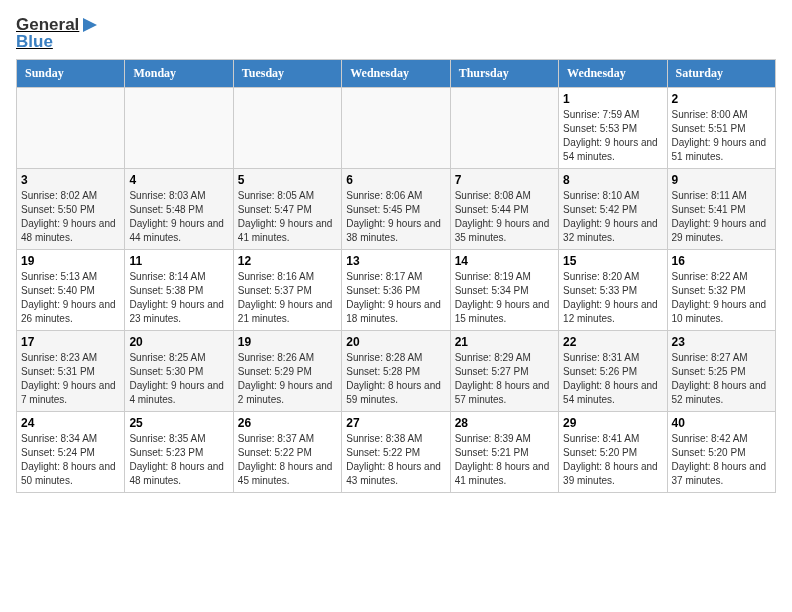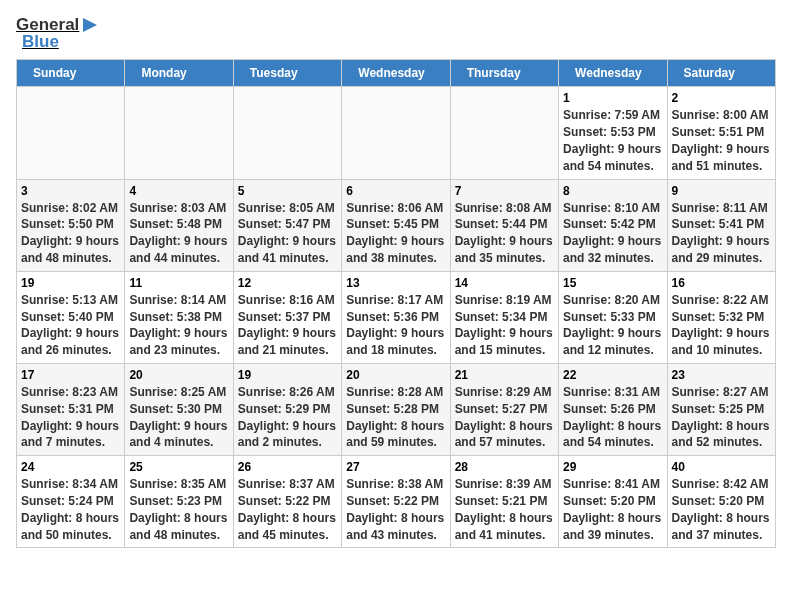--- a/index.html
+++ b/index.html
@@ -35,25 +35,26 @@
       color: #555;
     }
     .calendar {
       width: 100%;
       border-collapse: collapse;
       font-size: 11px;
     }
     .calendar th {
       background-color: #3a7fc1;
       color: #fff;
-      padding: 6px 16px;
+      padding: 6px 8px;
       text-align: left;
       font-size: 12px;
       font-weight: bold;
       border: 1px solid #ccc;
+      font-family: Liberation Serif, serif;
     }
     .calendar td {
       border: 1px solid #ccc;
       vertical-align: top;
       padding: 4px;
       width: calc(100% / 7);
       height: 80px;
       background: #fff;
     }
     .calendar td.empty {
@@ -61,39 +62,38 @@
     }
     .calendar tr:nth-child(even) td:not(.empty) {
       background: #f5f5f5;
     }
     .day-num {
       font-weight: bold;
       font-size: 12px;
       margin-bottom: 2px;
     }
     .day-detail {
-      font-size: 12px;
+      font-size: 10px;
       color: #333;
       line-height: 1.4;
-      font-weight: bold;
     }
   </style>
 </head>
 <body>
 
 <div class="header-area">
   <div class="logo">
     <div style="display:flex;flex-direction:column;line-height:1.1;">
       <div style="display:flex;align-items:center;gap:2px;">
         <span style="font-size:17px;font-weight:bold;color:#333;">General</span>
         <svg width="18" height="18" viewBox="0 0 18 18">
           <polygon points="2,2 16,9 2,16" fill="#3a7fc1"></polygon>
         </svg>
       </div>
-      <span style="font-size:17px;font-weight:bold;color:#3a7fc1;margin-top:-2px;margin-left:6px;">Blue</span>
+      <span style="font-size:17px;font-weight:bold;color:#3a7fc1;margin-top:-2px;">Blue</span>
     </div>
   </div>
   <div class="title-area">
     <div class="month-title"></div>
     <div class="location"></div>
   </div>
 </div>
 
 <table class="calendar">
   <thead>

